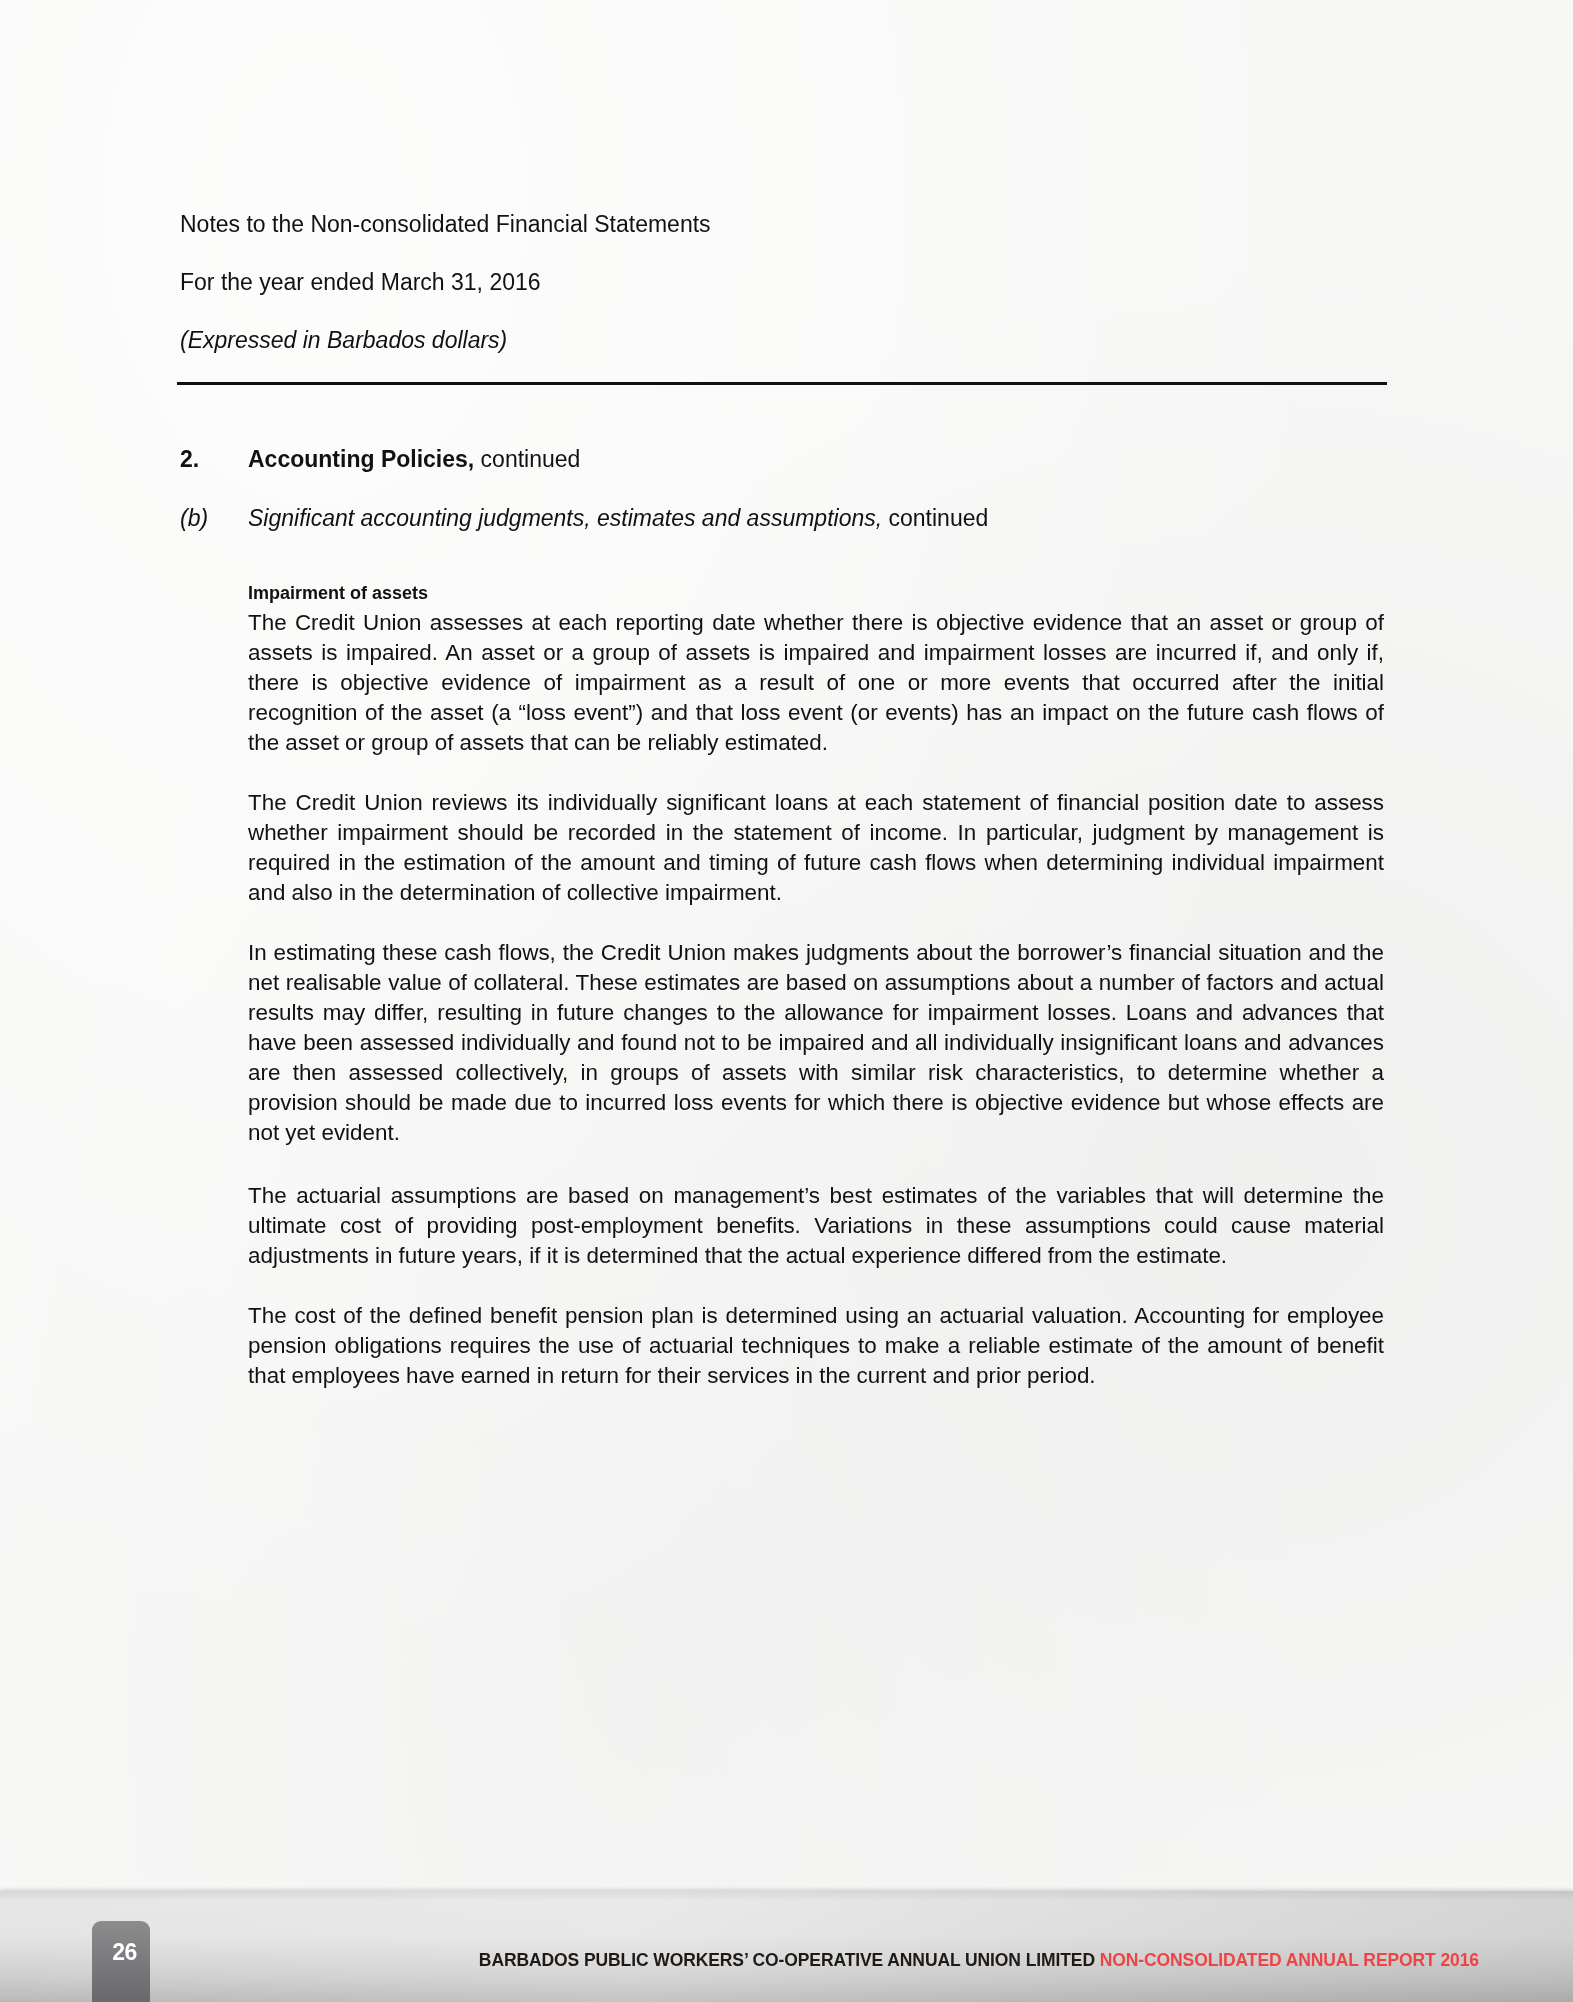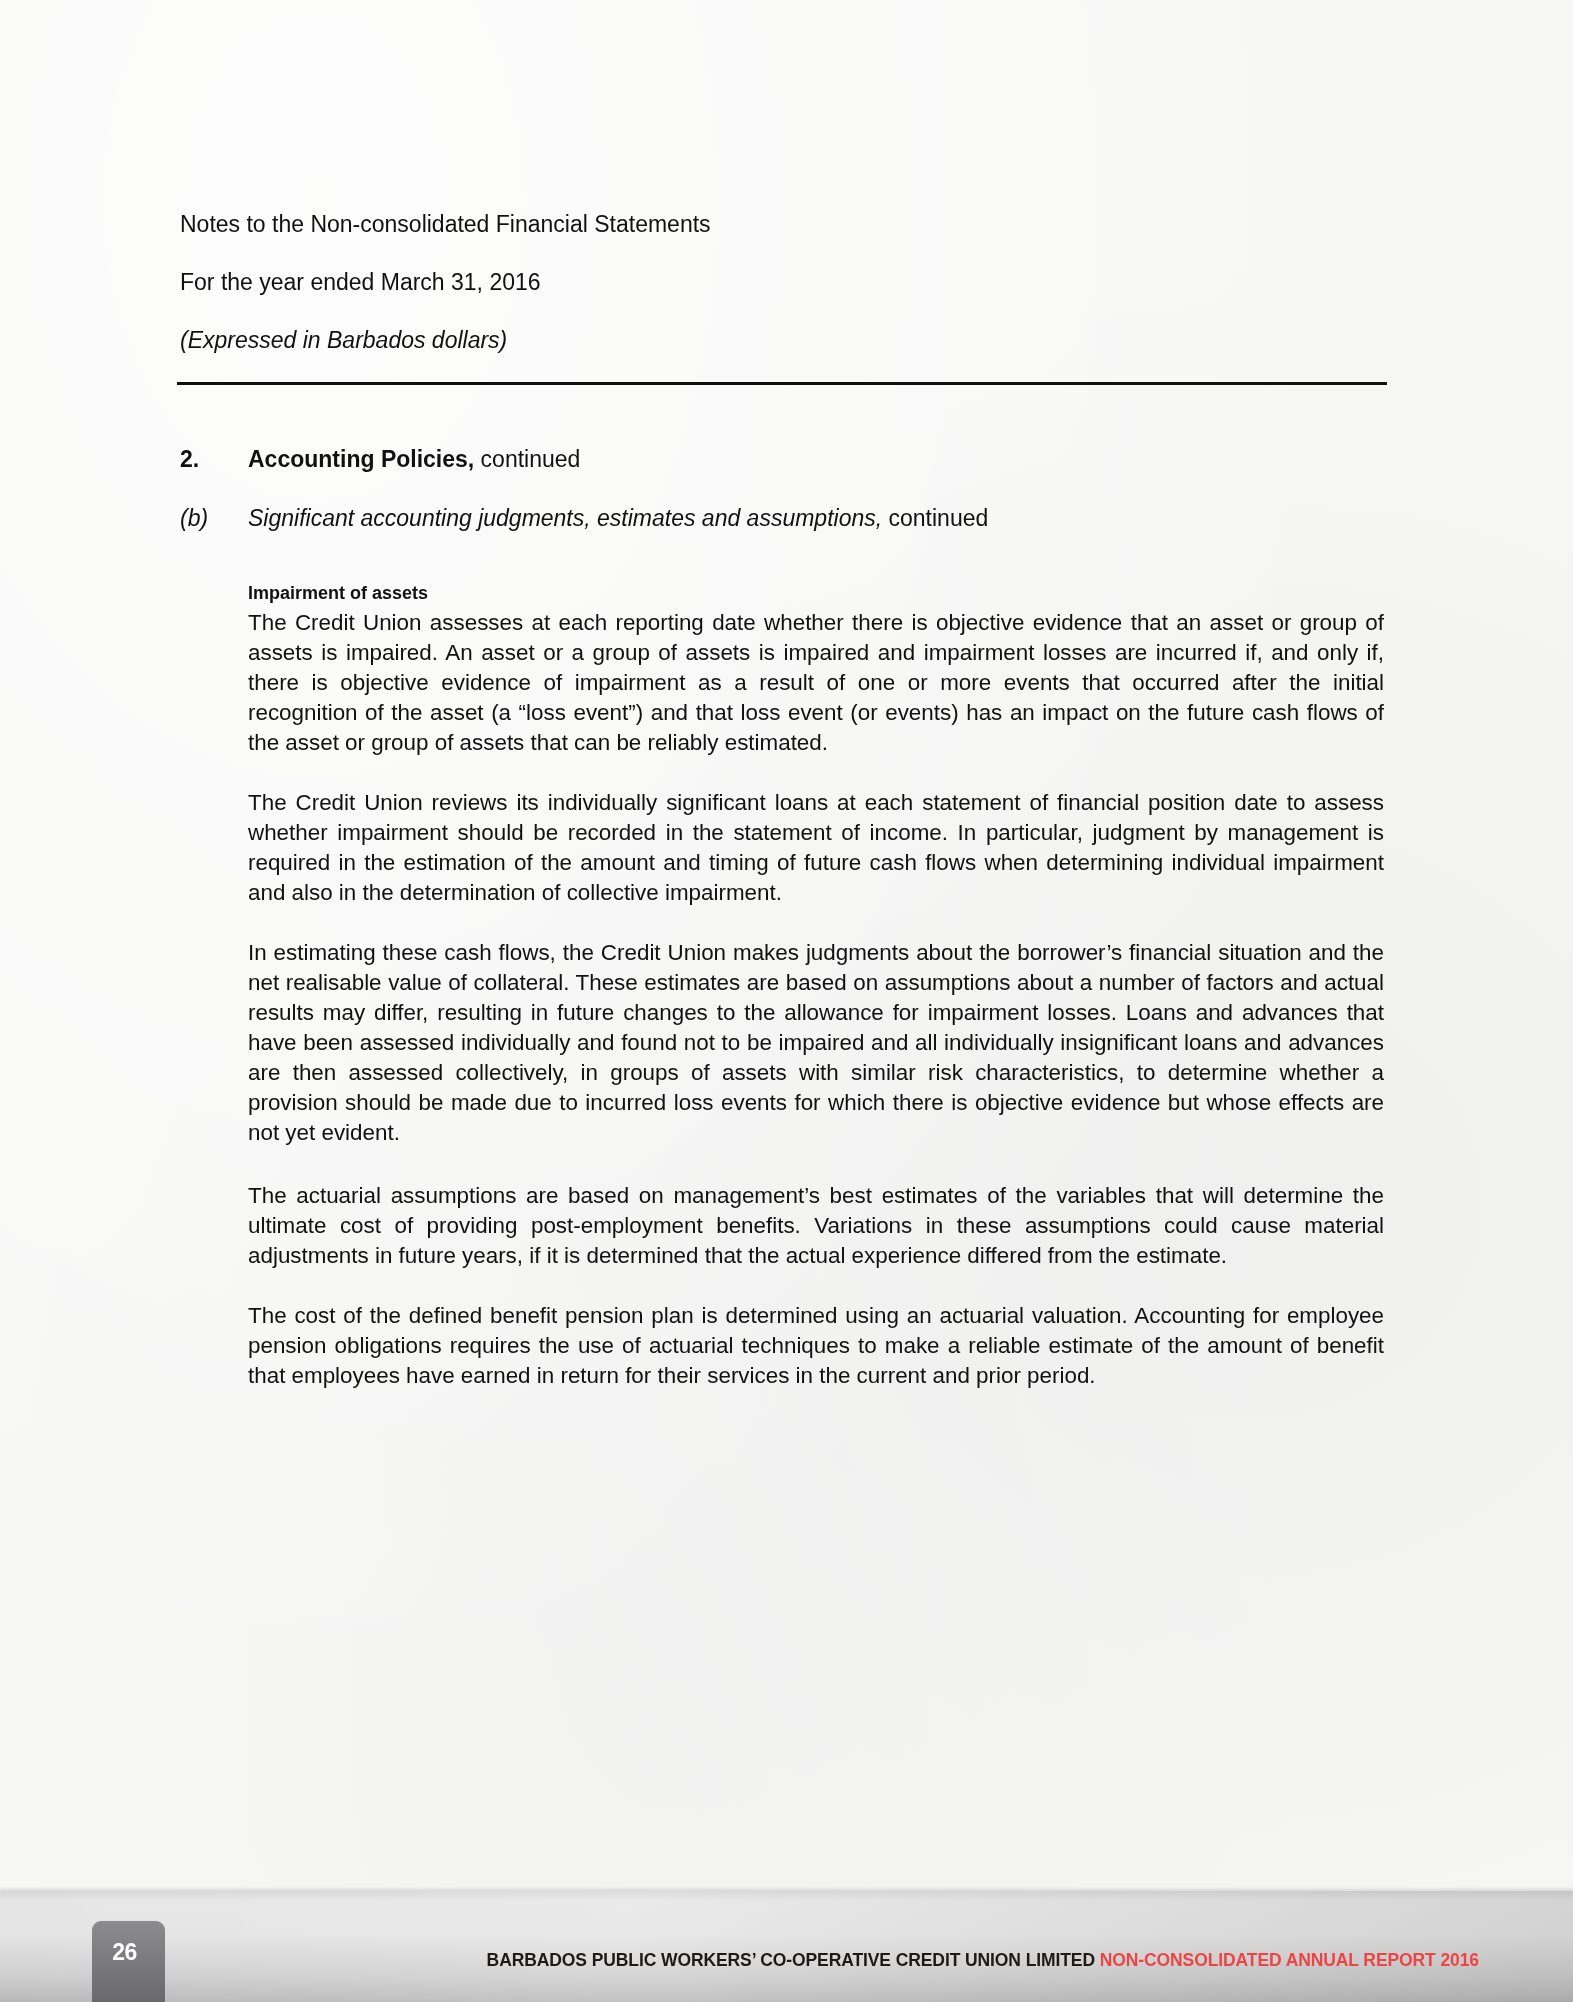--- a/index.html
+++ b/index.html
@@ -98,21 +98,21 @@
     .footer::after {
       content: "";
       position: absolute;
       left: 0; top: 0; bottom: 0; right: 0;
       background: linear-gradient(to right, rgba(255,255,255,0) 0%, rgba(255,255,255,0.15) 40%, rgba(0,0,0,0.08) 100%);
     }
     .page-tab {
       position: absolute;
       left: 92px;
       top: 1921px;
-      width: 73px;
+      width: 58px;
       height: 81px;
       border-radius: 9px 9px 0 0;
       background: linear-gradient(to bottom, #8c8b8d 0%, #77767a 60%, #69686c 100%);
       z-index: 2;
     }
     .page-number {
       position: absolute;
       left: 0; top: 18px;
       width: 65px;
       text-align: center;
@@ -170,14 +170,14 @@
 
 </div>
 
 <div class="footer"></div>
 
 <div class="page-tab">
   <div class="page-number">26</div>
 </div>
 
 <div class="footer-text">
-  <span class="org">BARBADOS PUBLIC WORKERS’ CO-OPERATIVE CREDIT UNION LIMITED</span><span class="report" style="white-space:pre"> NON-CONSOLIDATED ANNUAL REPORT 2016</span>
+  <span class="org">BARBADOS PUBLIC WORKERS’ CO-OPERATIVE ANNUAL UNION LIMITED</span><span class="report" style="white-space:pre"> NON-CONSOLIDATED ANNUAL REPORT 2016</span>
 </div>
 
 </body></html>

